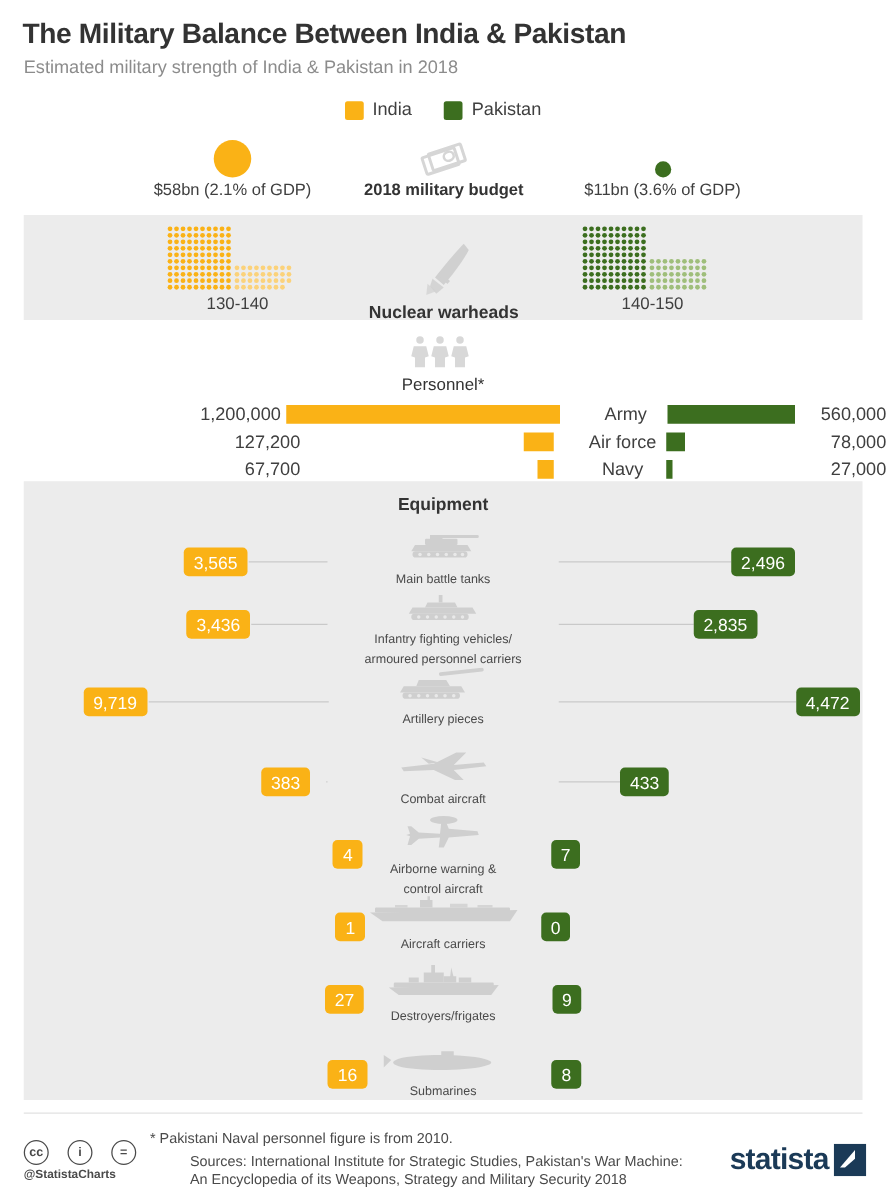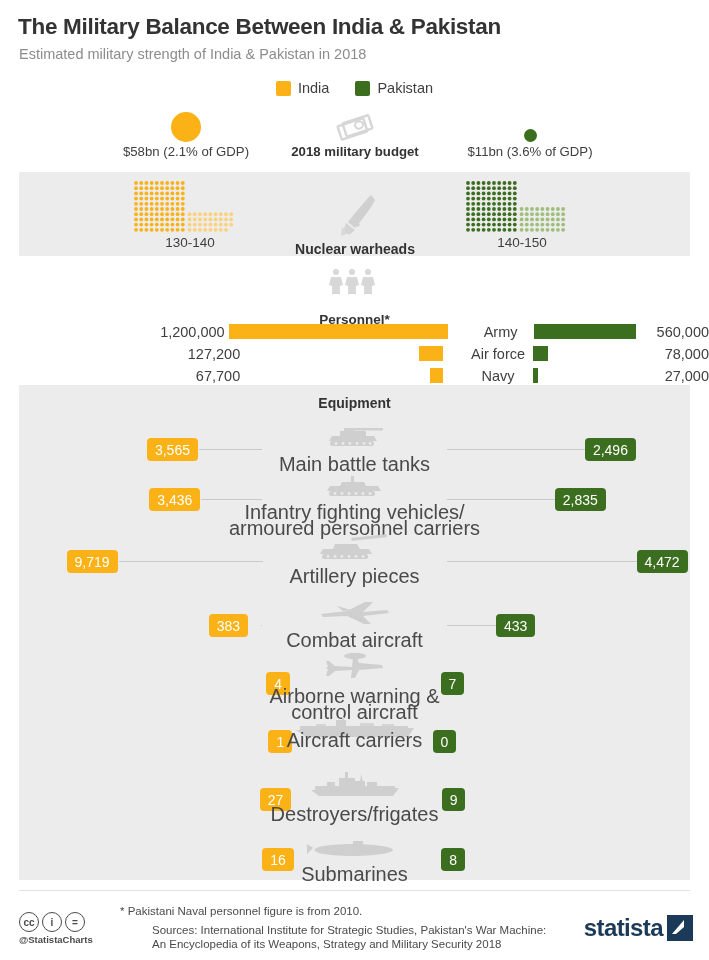--- a/index.html
+++ b/index.html
@@ -52,21 +52,21 @@
   .nuke-mid   { left:265px; top:186px; width:180px; }
   .nuke-right { left:432px; top:180px; width:180px; }
   .dotbox { height:52px; display:flex; align-items:flex-end; justify-content:center; }
   .nuke-cap { font-size:13.5px; color:#3f3f3f; margin-top:3px; white-space:nowrap; }
   .nuke-cap.mid { font-weight:bold; color:#333; font-size:14px; }
   .missile-ico { height:52px; display:flex; align-items:flex-end; justify-content:center; }
 
   
   .pers-head { position:absolute; left:0; top:268px; width:709px; text-align:center; }
   .pers-ico { display:flex; justify-content:center; align-items:flex-end; height:26px; }
-  .pers-title { font-size:13.5px; font-weight:bold; color:#333; margin-top:18px; }
+  .pers-title { font-size:13.5px; font-weight:normal; color:#333; margin-top:6px; }
 
   .pers-rows { position:absolute; left:0; top:322px; width:709px; }
   .pers-row { display:flex; align-items:center; height:19px; margin-bottom:3px; }
   .pr-lval { width:270px; text-align:right; padding-right:4px; font-size:14.5px; color:#3f3f3f; }
   .pr-lbar { width:220px; display:flex; justify-content:flex-end; }
   .pr-lbar i { display:block; height:15px; background:#FAB216; }
   .pr-mid  { width:78px; text-align:center; font-size:14.5px; color:#3f3f3f;margin-left:20px; }
   .pr-rbar { width:141px; display:flex; justify-content:flex-start; }
   .pr-rbar i { display:block; height:15px; background:#3C6E1F; }
   .pr-rval { text-align:left; padding-left:4px; font-size:14.5px; color:#3f3f3f; }
@@ -77,27 +77,27 @@
   .eq-row { position:absolute; left:19px; width:671px; height:62px; }
   .eq-ico { position:absolute; left:0; top:0; width:671px; height:30px;
             display:flex; align-items:flex-end; justify-content:center; }
   .eq-line { position:absolute; top:29px; height:1px; background:#c9c9c9; }
   .eq-badge { position:absolute; top:18px; height:23px; border-radius:4px;
               display:flex; align-items:center; justify-content:center;
               padding:0 8px; font-size:14px; color:#ffffff; white-space:nowrap; }
   .eq-badge.l { background:#FAB216; }
   .eq-badge.r { background:#3C6E1F; }
   .eq-label { position:absolute; top:32px; width:671px; text-align:center;
-              font-size:20px; color:#4a4a4a; line-height:16px; }
+              font-size:10px; color:#4a4a4a; line-height:16px; }
 
   
   .footer { position:absolute; left:0; top:890px; width:709px; height:70px; }
   .fdiv { position:absolute; left:19px; top:0; width:671px; height:1px; background:#e2e2e2; }
   .cc { position:absolute; left:19px; top:22px; width:95px; }
-  .cc-row { display:flex; gap:3px; }
+  .cc-row { display:flex; gap:15px; }
   .cc-circ { width:20px; height:20px; border-radius:50%; border:1.6px solid #4a4a4a;
              display:flex; align-items:center; justify-content:center;
              font-size:10px; font-weight:bold; color:#4a4a4a; }
   .cc-handle { font-size:9.5px; font-weight:bold; color:#4a4a4a; margin-top:2px; }
   .fnote { position:absolute; left:120px; top:15px; font-size:11.5px; color:#4a4a4a; }
   .fsrc  { position:absolute; left:120px; top:33px; font-size:11.5px; color:#4a4a4a; line-height:14px;margin-left:32px; }
   .brand { position:absolute; right:16px; top:24px; display:flex; align-items:center; gap:4px; }
   .brand-txt { font-size:24px; font-weight:bold; color:#1b3a57; letter-spacing:-0.6px; }
 </style>
 </head>
@@ -637,21 +637,21 @@
               <path d="M70 7 h14 v3 h-14z" opacity=".8"></path>
               <path d="M26 8 h10 v2 h-10z" opacity=".8"></path>
               <path d="M92 8 h12 v2 h-12z" opacity=".8"></path>
             </g>
           </svg>
         </div>
     <div class="eq-line" style="left:301.43071944665854px;width:0px"></div>
     <div class="eq-line" style="left:427.5px;width:0px"></div>
     <div class="eq-badge l" style="left:249.43071944665854px">1</div>
     <div class="eq-badge r" style="left:413.5px">0</div>
-    <div class="eq-label" style="top:20px">
+    <div class="eq-label" style="top:36px">
           <div>Aircraft carriers</div>
         </div>
   </div>
   <div class="eq-row" style="top:770px">
     <div class="eq-ico">
           <svg width="100" height="30" viewBox="0 0 100 30">
             <g fill="#CFCFCF">
               <path d="M6 20 L94 18 L88 26 L14 26 Z"></path>
               <rect x="10" y="16" width="80" height="4" rx="1"></rect>
               <path d="M34 8 h16 v8 h-16z"></path>

